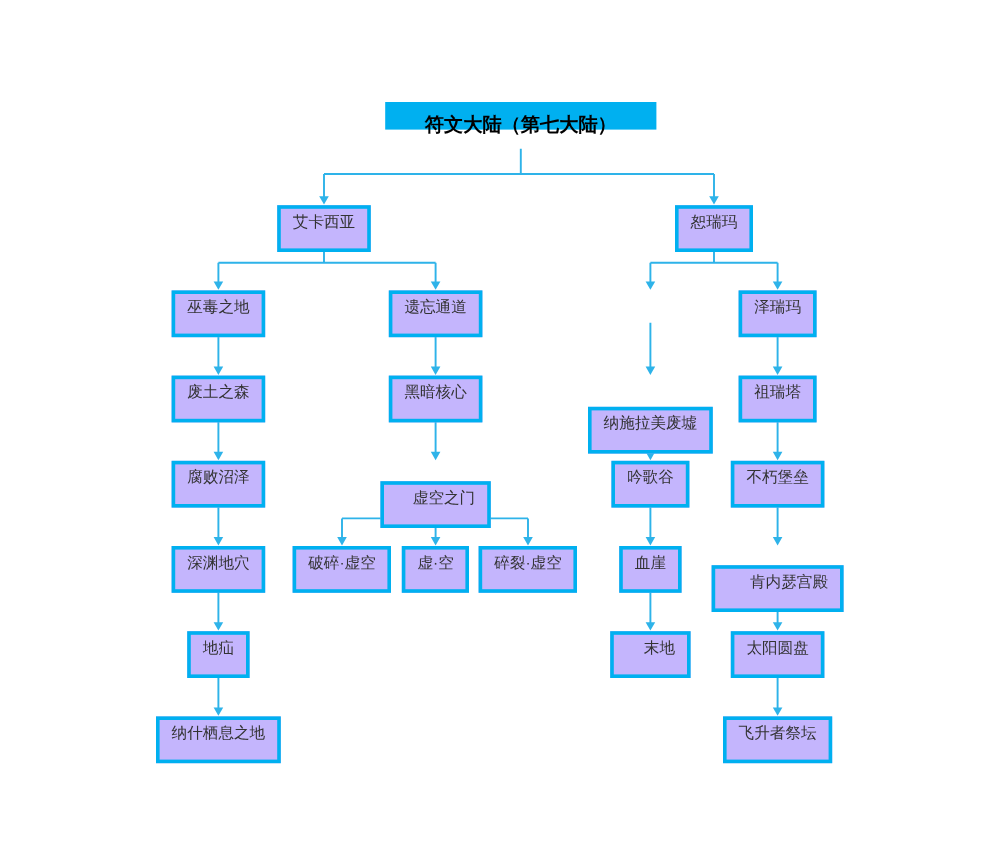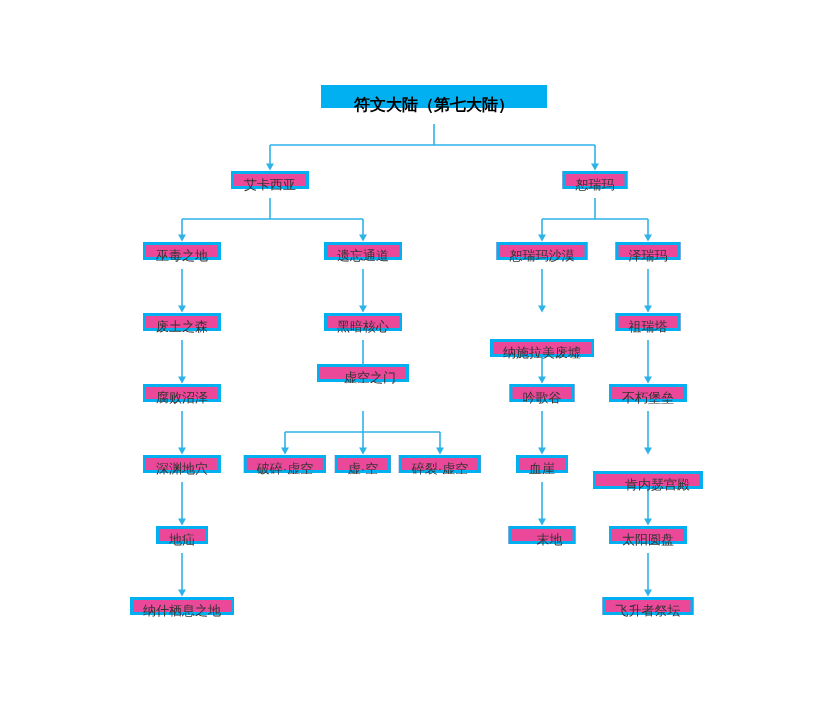--- a/index.html
+++ b/index.html
@@ -9,25 +9,25 @@
     height: 711px;
     background: #ffffff;
     overflow: hidden;
     font-family: "Liberation Sans", "DejaVu Sans", sans-serif;
   }
   #edge-layer { position: absolute; left: 0; top: 0; }
   .node {
     position: absolute;
     transform: translateX(-50%);
     box-sizing: border-box;
-    height: 18px;
+    height: 39px;
     line-height: 21px;
     padding: 0 10px;
     border: 3px solid var(--accent, #00b0f0);
-    background: #ec4899;
+    background: #c4b5fd;
     color: #333333;
     font-size: 13px;
     white-space: nowrap;
     text-align: center;
     cursor: default;
   }
   .node.root {
     height: 23px;
     line-height: 39px;
     padding: 0 33px;
@@ -68,28 +68,27 @@
       <polygon points="538,518.5 546,518.5 542,525.5" fill="#2eb3e9"></polygon>
       <polygon points="644,518.5 652,518.5 648,525.5" fill="#2eb3e9"></polygon>
       <polygon points="178,589.5 186,589.5 182,596.5" fill="#2eb3e9"></polygon>
       <polygon points="644,589.5 652,589.5 648,596.5" fill="#2eb3e9"></polygon>
     </svg>
 <div class="node root" style="left: 434px; top: 85px;">符文大陆（第七大陆）</div>
     <div class="node" style="left: 270px; top: 171px;">艾卡西亚</div>
     <div class="node" style="left: 595px; top: 171px;">恕瑞玛</div>
     <div class="node" style="left: 182px; top: 242px;">巫毒之地</div>
     <div class="node" style="left: 363px; top: 242px;">遗忘通道</div>
-    <div class="node" style="left: 542px; top: 242px;">恕瑞玛沙漠</div>
     <div class="node" style="left: 648px; top: 242px;">泽瑞玛</div>
     <div class="node" style="left: 182px; top: 313px;">废土之森</div>
     <div class="node" style="left: 363px; top: 313px;">黑暗核心</div>
     <div class="node" style="left: 542px; top: 313px; margin-top: 26px;">纳施拉美废墟</div>
     <div class="node" style="left: 648px; top: 313px;">祖瑞塔</div>
     <div class="node" style="left: 182px; top: 384px;">腐败沼泽</div>
-    <div class="node" style="left: 363px; top: 364px; padding-left: 24px;">虚空之门</div>
+    <div class="node" style="left: 363px; top: 401px; padding-left: 24px;">虚空之门</div>
     <div class="node" style="left: 542px; top: 384px;">吟歌谷</div>
     <div class="node" style="left: 648px; top: 384px;">不朽堡垒</div>
     <div class="node" style="left: 182px; top: 455px;">深渊地穴</div>
     <div class="node" style="left: 285px; top: 455px;">破碎·虚空</div>
     <div class="node" style="left: 363px; top: 455px;">虚·空</div>
     <div class="node" style="left: 440px; top: 455px;">碎裂·虚空</div>
     <div class="node" style="left: 542px; top: 455px;">血崖</div>
     <div class="node" style="left: 648px; top: 471px; padding-left: 29px;">肯内瑟宫殿</div>
     <div class="node" style="left: 182px; top: 526px;">地疝</div>
     <div class="node" style="left: 542px; top: 526px; padding-left: 25px;">末地</div>

